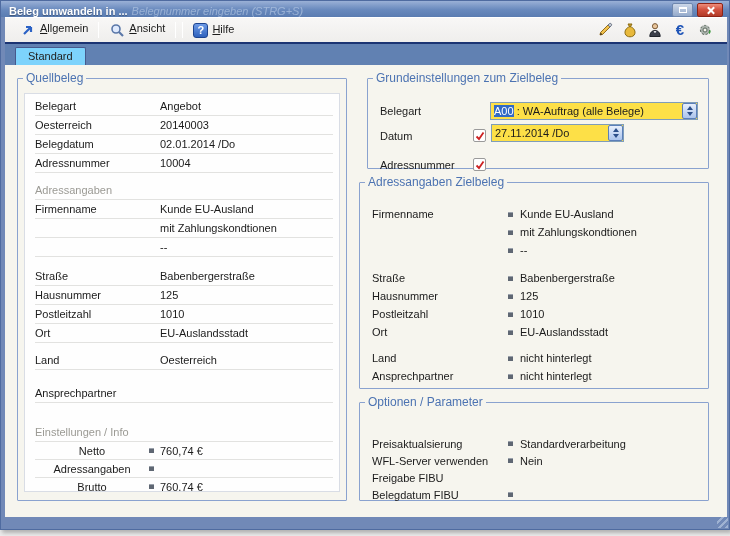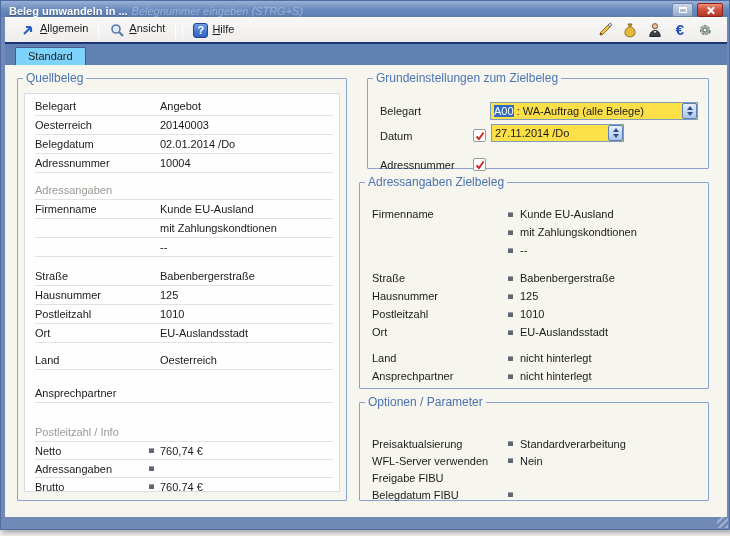--- a/index.html
+++ b/index.html
@@ -52,21 +52,21 @@
 
   .fs-left  { left:12px; top:6px;  width:330px; bottom:16px; }
   .fs-tset  { left:354px; top:6px;  right:18px; height:98px;margin-left:8px; }
   .fs-taddr { left:354px; top:110px; right:18px; height:214px; }
   .fs-opt   { left:354px; top:330px; right:18px; bottom:16px; }
 
   
   .inner-white { position:absolute; left:6px; right:6px; top:8px; bottom:8px;
     background:#fefefe; border:1px solid #d9dde5; padding:3px 6px 0 10px; overflow:hidden; }
   .lrow { display:flex; align-items:center; height:19px; border-bottom:1px solid #e2e2e0; }
-  .lrow.info { height:18px; }
+  .lrow.info { height:18px;text-align:center; }
   .llabel { width:114px; flex:none; }
   .lval { flex:1; display:flex; align-items:center; }
   .bslot { width:11px; flex:none; display:inline-flex; align-items:center; }
   .bullet { width:5px; height:5px; background:#5f6773; box-shadow:inset 0 1px 0 #9aa1ab; display:inline-block; }
   .sect { height:19px; display:flex; align-items:center; color:#9b9a94; border-bottom:1px solid #e2e2e0; } .sp8{height:8px;} .sp10{height:10px;} .sp14{height:14px;} .sp20{height:20px;}
 
   
   .rrow { display:flex; align-items:center; height:18px; padding-left:12px; }
   .rrow.opt { height:17px; }
   .rlabel { width:136px; flex:none; }
@@ -275,21 +275,21 @@
         <div class="sp14"></div>
         <div class="lrow">
           <span class="llabel">Ansprechpartner</span>
           <span class="lval">
               <span class="bslot"></span>
               <span></span>
             </span>
         </div>
 
         <div class="sp20"></div>
-        <div class="sect">Postleitzahl / Info</div>
+        <div class="sect">Einstellungen / Info</div>
 
         <div class="lrow info">
           <span class="llabel">Netto</span>
           <span class="lval">
               <span class="bslot">
                 <span class="bullet"></span>
               </span>
               <span>760,74 €</span>
             </span>
         </div>

